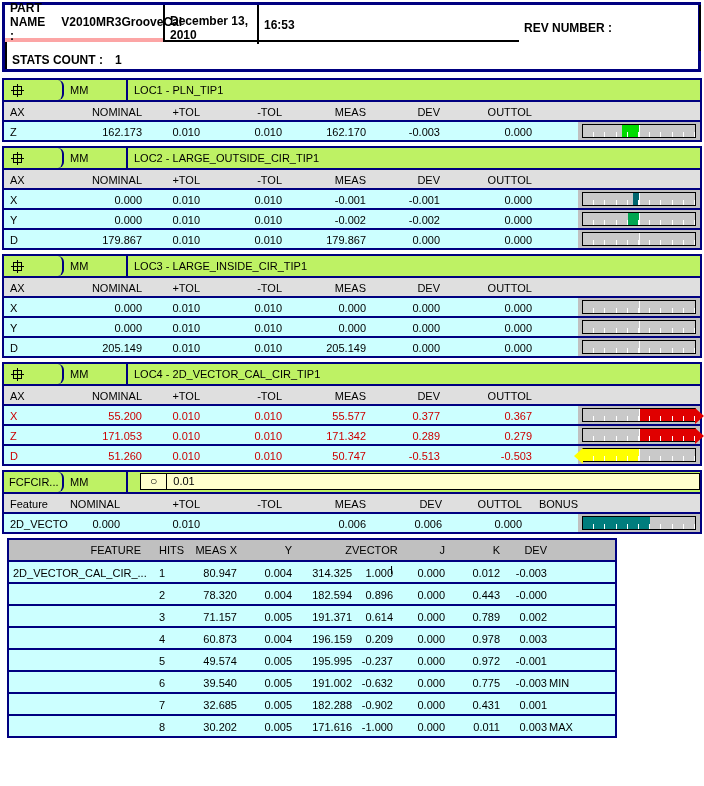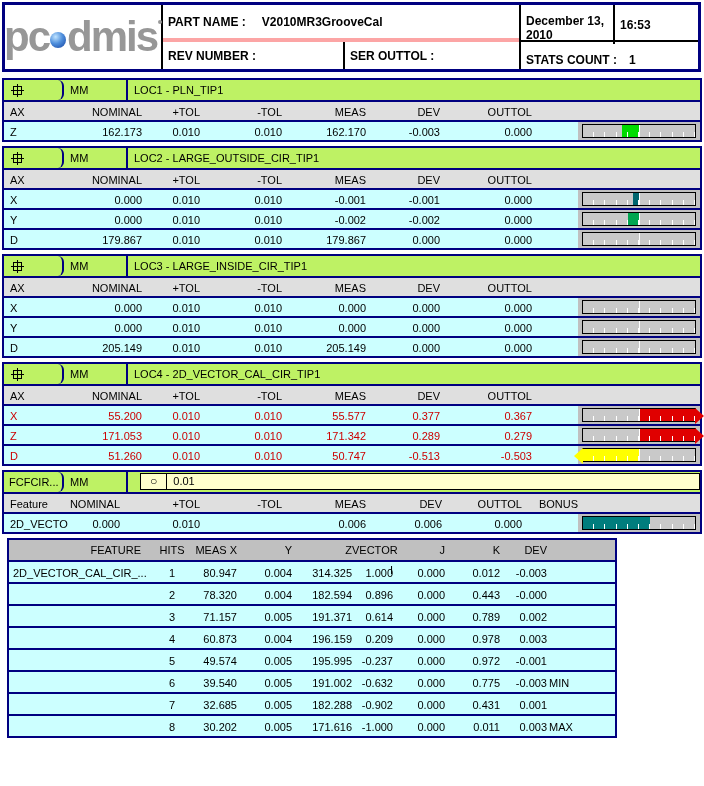--- a/index.html
+++ b/index.html
@@ -82,44 +82,36 @@
   .arr-r { right:-9px; border-left:9px solid; }
   .arr-l { left:-9px;  border-right:9px solid; }
 
   
   .hits { width:610px; margin-left:5px; border:2px solid #000080; background:#CCFFFF; }
   .hrow { display:flex; height:20px; line-height:20px; }
   .hhead{ background:#C0C0C0; }
   .hdata{ background:#CCFFFF; border-top:2px solid #000080; height:22px; line-height:22px; }
   .h-feat{ width:150px; padding-left:4px; white-space:nowrap; overflow:hidden; }
   .hhead .h-feat{ text-align:right; padding-right:18px; }
-  .h-hits{ width:26px; text-align:center; }
+  .h-hits{ width:26px; text-align:left; }
   .h-x { width:52px; text-align:right; }
   .h-y { width:55px; text-align:right; }
   .h-z { width:60px; text-align:right; }
   .h-i { width:41px; text-align:right; }
   .h-j { width:52px; text-align:right; }
   .h-k { width:55px; text-align:right; }
   .h-dev{ width:47px; text-align:right; }
   .h-flag{ flex:1; padding-left:2px; }
 </style>
 </head>
 <body>
 
 <div class="page">
 
   <div class="hdr">
-    <div class="logo-cell">
-      <div class="logo">
-        <span>pc</span>
-        <span class="dot"></span>
-        <span>dmis</span>
-        <span class="tm"></span>
-      </div>
-    </div>
     <div class="cell part-cell">
       <span class="lbl">PART NAME  :</span>
       <span>V2010MR3GrooveCal</span>
     </div>
     <div class="dt-wrap">
       <div class="cell date-cell">
         <div>December 13,</div>
         <div>2010</div>
       </div>
       <div class="cell time-cell">16:53</div>

